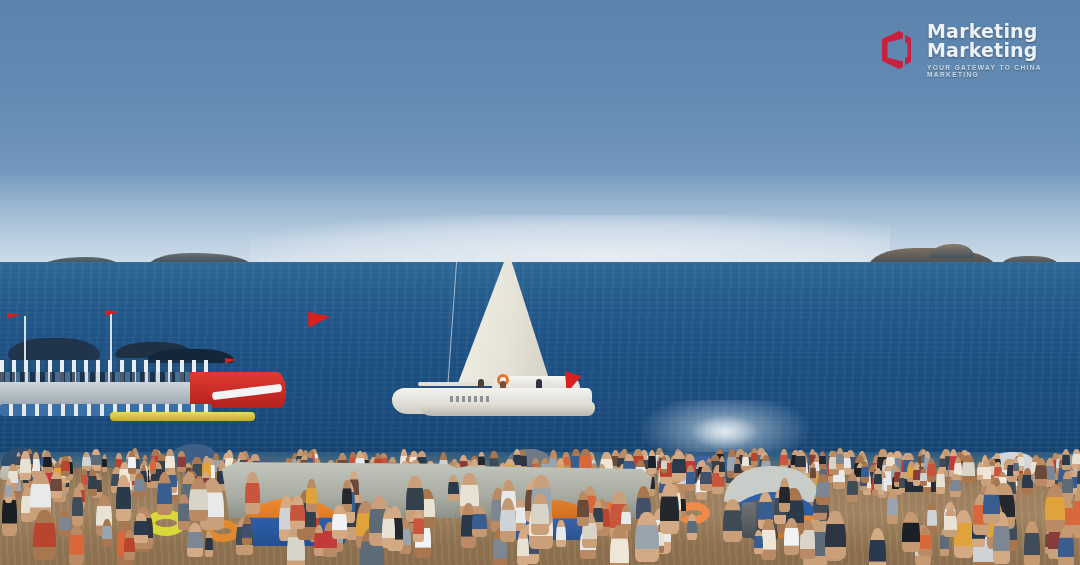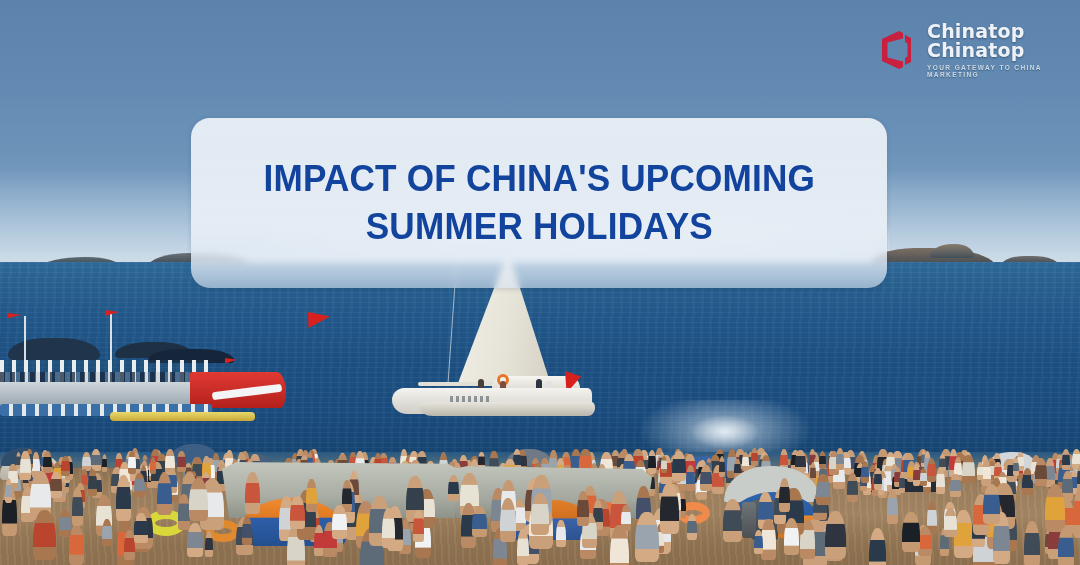--- a/index.html
+++ b/index.html
@@ -947,32 +947,26 @@
       <div class="p" style="left:29.9px;top:0.8px;width:21.4px;height:49.0px;background:linear-gradient(180deg,#caa07b 0%,#caa07b 26%,#e7e9ea 27%,#e7e9ea 74%,#caa07b 75%,#caa07b 100%);"></div>
       <div class="p" style="left:413.3px;top:40.1px;width:11.1px;height:31.7px;background:linear-gradient(180deg,#d3aa84 0%,#d3aa84 26%,#c9563c 27%,#c9563c 74%,#d3aa84 75%,#d3aa84 100%);"></div>
       <div class="p" style="left:576.8px;top:20.8px;width:12.6px;height:35.5px;background:linear-gradient(180deg,#b98a63 0%,#b98a63 26%,#6b4a3a 27%,#6b4a3a 74%,#b98a63 75%,#b98a63 100%);"></div>
       <div class="p" style="left:1058.3px;top:56.6px;width:16.2px;height:40.0px;background:linear-gradient(180deg,#c59a72 0%,#c59a72 26%,#3a5d8f 27%,#3a5d8f 74%,#c59a72 75%,#c59a72 100%);"></div>
       <div class="p" style="left:531.0px;top:22.5px;width:18.3px;height:42.0px;background:linear-gradient(180deg,#caa07b 0%,#caa07b 26%,#d9d4c8 27%,#d9d4c8 74%,#caa07b 75%,#caa07b 100%);"></div>
       <div class="p" style="left:32.9px;top:39.7px;width:22.9px;height:50.8px;background:linear-gradient(180deg,#a8774f 0%,#a8774f 26%,#b9452f 27%,#b9452f 74%,#a8774f 75%,#a8774f 100%);"></div>
       <div class="p" style="left:722.5px;top:29.4px;width:19.1px;height:43.1px;background:linear-gradient(180deg,#caa07b 0%,#caa07b 26%,#404b58 27%,#404b58 74%,#caa07b 75%,#caa07b 100%);"></div>
       <div class="p" style="left:500.0px;top:27.5px;width:16.1px;height:44.6px;background:linear-gradient(180deg,#c59a72 0%,#c59a72 26%,#cfd3d6 27%,#cfd3d6 74%,#c59a72 75%,#c59a72 100%);"></div>
     </div>
 
-  <div class="card">
-    <h1 class="title">
-      <span>IMPACT OF CHINA'S UPCOMING</span><br>
-      <span>SUMMER HOLIDAYS</span>
-    </h1>
-  </div>
 
   <div class="logo">
     <svg class="logo-mark" viewBox="0 0 46 48">
       <path d="M27 5 L10 13 L10 35 L27 43 L31 41 L31 35.5 L15.5 31.5 L15.5 16.5 L31 12.5 L31 7 Z" fill="#c8203f"></path>
       <path d="M33 9 L39 12 L39 36 L33 39 L33 32 L35.5 30.5 L35.5 17.5 L33 16 Z" fill="#c8203f"></path>
       <path d="M25 19 L31 17 L31 31 L25 29 Z" fill="#c8203f" opacity="0"></path>
     </svg>
     <div class="logo-text">
-      <span class="logo-name">Chinatop Chinatop</span>
+      <span class="logo-name">Marketing Marketing</span>
       <span class="logo-tag">YOUR GATEWAY TO CHINA MARKETING</span>
     </div>
   </div>
 
 </div>
 
 </body></html>

